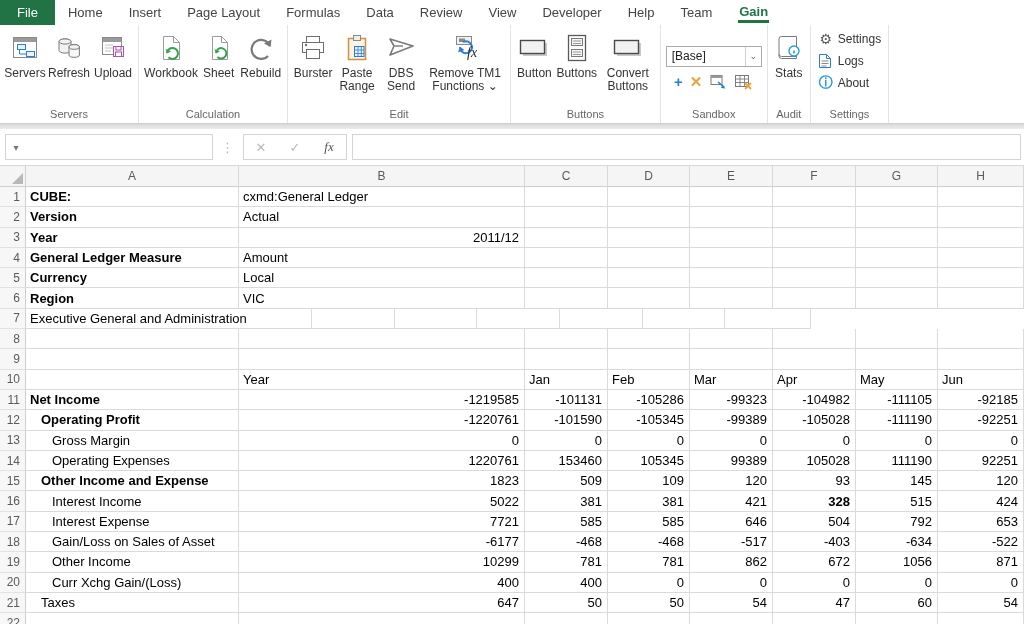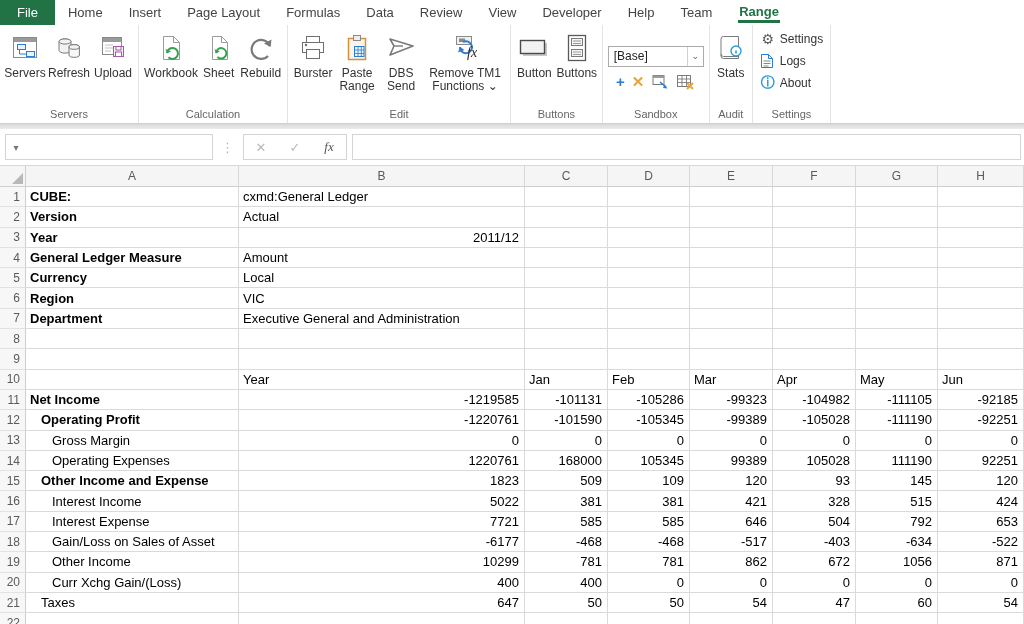--- a/index.html
+++ b/index.html
@@ -103,21 +103,21 @@
     <div class="tab">
       <span>Developer</span>
     </div>
     <div class="tab">
       <span>Help</span>
     </div>
     <div class="tab">
       <span>Team</span>
     </div>
     <div class="tab active">
-      <span>Range</span>
+      <span>Gain</span>
     </div>
   </div>
 
 <div class="ribbon">
 
   <div class="rgroup">
     <div class="rgroup-body">
       <div class="rbtn w40">
         <span class="ricon">
           <svg width="30" height="30" viewBox="0 0 30 30">
@@ -261,20 +261,29 @@
         <span class="ricon">
           <svg width="30" height="30" viewBox="0 0 30 30">
               <rect x="6.5" y="2.5" width="17" height="25" fill="#fff" stroke="#5a5a5a" stroke-width="1.3"></rect>
               <rect x="9.5" y="5.5" width="11" height="7" fill="#f5f5f5" stroke="#7a7a7a"></rect>
               <path d="M11 8 h8 M11 10.5 h8" stroke="#9a9a9a"></path>
               <rect x="9.5" y="16.5" width="11" height="7" fill="#f5f5f5" stroke="#7a7a7a"></rect>
               <path d="M11 19 h8 M11 21.5 h8" stroke="#9a9a9a"></path>
             </svg>
         </span>
         <span class="rlabel">Buttons</span>
+      </div>
+      <div class="rbtn w56">
+        <span class="ricon">
+          <svg width="34" height="30" viewBox="0 0 34 30">
+              <rect x="6" y="10" width="24" height="13" fill="#c9c9c9"></rect>
+              <rect x="3.5" y="7.5" width="24" height="13" fill="#f2f2f2" stroke="#4a4a4a" stroke-width="1.4"></rect>
+            </svg>
+        </span>
+        <span class="rlabel">Convert Buttons</span>
       </div>
     </div>
     <div class="rgroup-label">Buttons</div>
   </div>
 
   <div class="rgroup">
     <div class="rgroup-body" style="flex-direction:column; align-items:center;">
       <div class="combo">
         <span class="combo-text">[Base]</span>
         <span class="combo-caret">⌄</span>
@@ -437,21 +446,20 @@
         <div class="cell left" style="width: 286px;">VIC</div>
         <div class="cell left" style="width: 83px;"></div>
         <div class="cell left" style="width: 82px;"></div>
         <div class="cell left" style="width: 83px;"></div>
         <div class="cell left" style="width: 83px;"></div>
         <div class="cell left" style="width: 82px;"></div>
         <div class="cell left" style="width: 86px;"></div>
       </div>
       <div class="grid-row">
         <div class="rownum">7</div>
-        <div class="cell left bold" style="width: 213px; padding-left: 4px;">Department</div>
         <div class="cell left" style="width: 286px;">Executive General and Administration</div>
         <div class="cell left" style="width: 83px;"></div>
         <div class="cell left" style="width: 82px;"></div>
         <div class="cell left" style="width: 83px;"></div>
         <div class="cell left" style="width: 83px;"></div>
         <div class="cell left" style="width: 82px;"></div>
         <div class="cell left" style="width: 86px;"></div>
       </div>
       <div class="grid-row">
         <div class="rownum">8</div>
@@ -516,21 +524,21 @@
         <div class="cell right" style="width: 82px;">0</div>
         <div class="cell right" style="width: 83px;">0</div>
         <div class="cell right" style="width: 83px;">0</div>
         <div class="cell right" style="width: 82px;">0</div>
         <div class="cell right" style="width: 86px;">0</div>
       </div>
       <div class="grid-row">
         <div class="rownum">14</div>
         <div class="cell left" style="width: 213px; padding-left: 26px;">Operating Expenses</div>
         <div class="cell right" style="width: 286px;">1220761</div>
-        <div class="cell right" style="width: 83px;">168000</div>
+        <div class="cell right" style="width: 83px;">153460</div>
         <div class="cell right" style="width: 82px;">105345</div>
         <div class="cell right" style="width: 83px;">99389</div>
         <div class="cell right" style="width: 83px;">105028</div>
         <div class="cell right" style="width: 82px;">111190</div>
         <div class="cell right" style="width: 86px;">92251</div>
       </div>
       <div class="grid-row">
         <div class="rownum">15</div>
         <div class="cell left bold" style="width: 213px; padding-left: 15px;">Other Income and Expense</div>
         <div class="cell right" style="width: 286px;">1823</div>
@@ -541,21 +549,21 @@
         <div class="cell right" style="width: 82px;">145</div>
         <div class="cell right" style="width: 86px;">120</div>
       </div>
       <div class="grid-row">
         <div class="rownum">16</div>
         <div class="cell left" style="width: 213px; padding-left: 26px;">Interest Income</div>
         <div class="cell right" style="width: 286px;">5022</div>
         <div class="cell right" style="width: 83px;">381</div>
         <div class="cell right" style="width: 82px;">381</div>
         <div class="cell right" style="width: 83px;">421</div>
-        <div class="cell right" style="width: 83px;">328</div>
+        <div class="cell right" style="width: 83px; font-weight: bold;">328</div>
         <div class="cell right" style="width: 82px;">515</div>
         <div class="cell right" style="width: 86px;">424</div>
       </div>
       <div class="grid-row">
         <div class="rownum">17</div>
         <div class="cell left" style="width: 213px; padding-left: 26px;">Interest Expense</div>
         <div class="cell right" style="width: 286px;">7721</div>
         <div class="cell right" style="width: 83px;">585</div>
         <div class="cell right" style="width: 82px;">585</div>
         <div class="cell right" style="width: 83px;">646</div>

